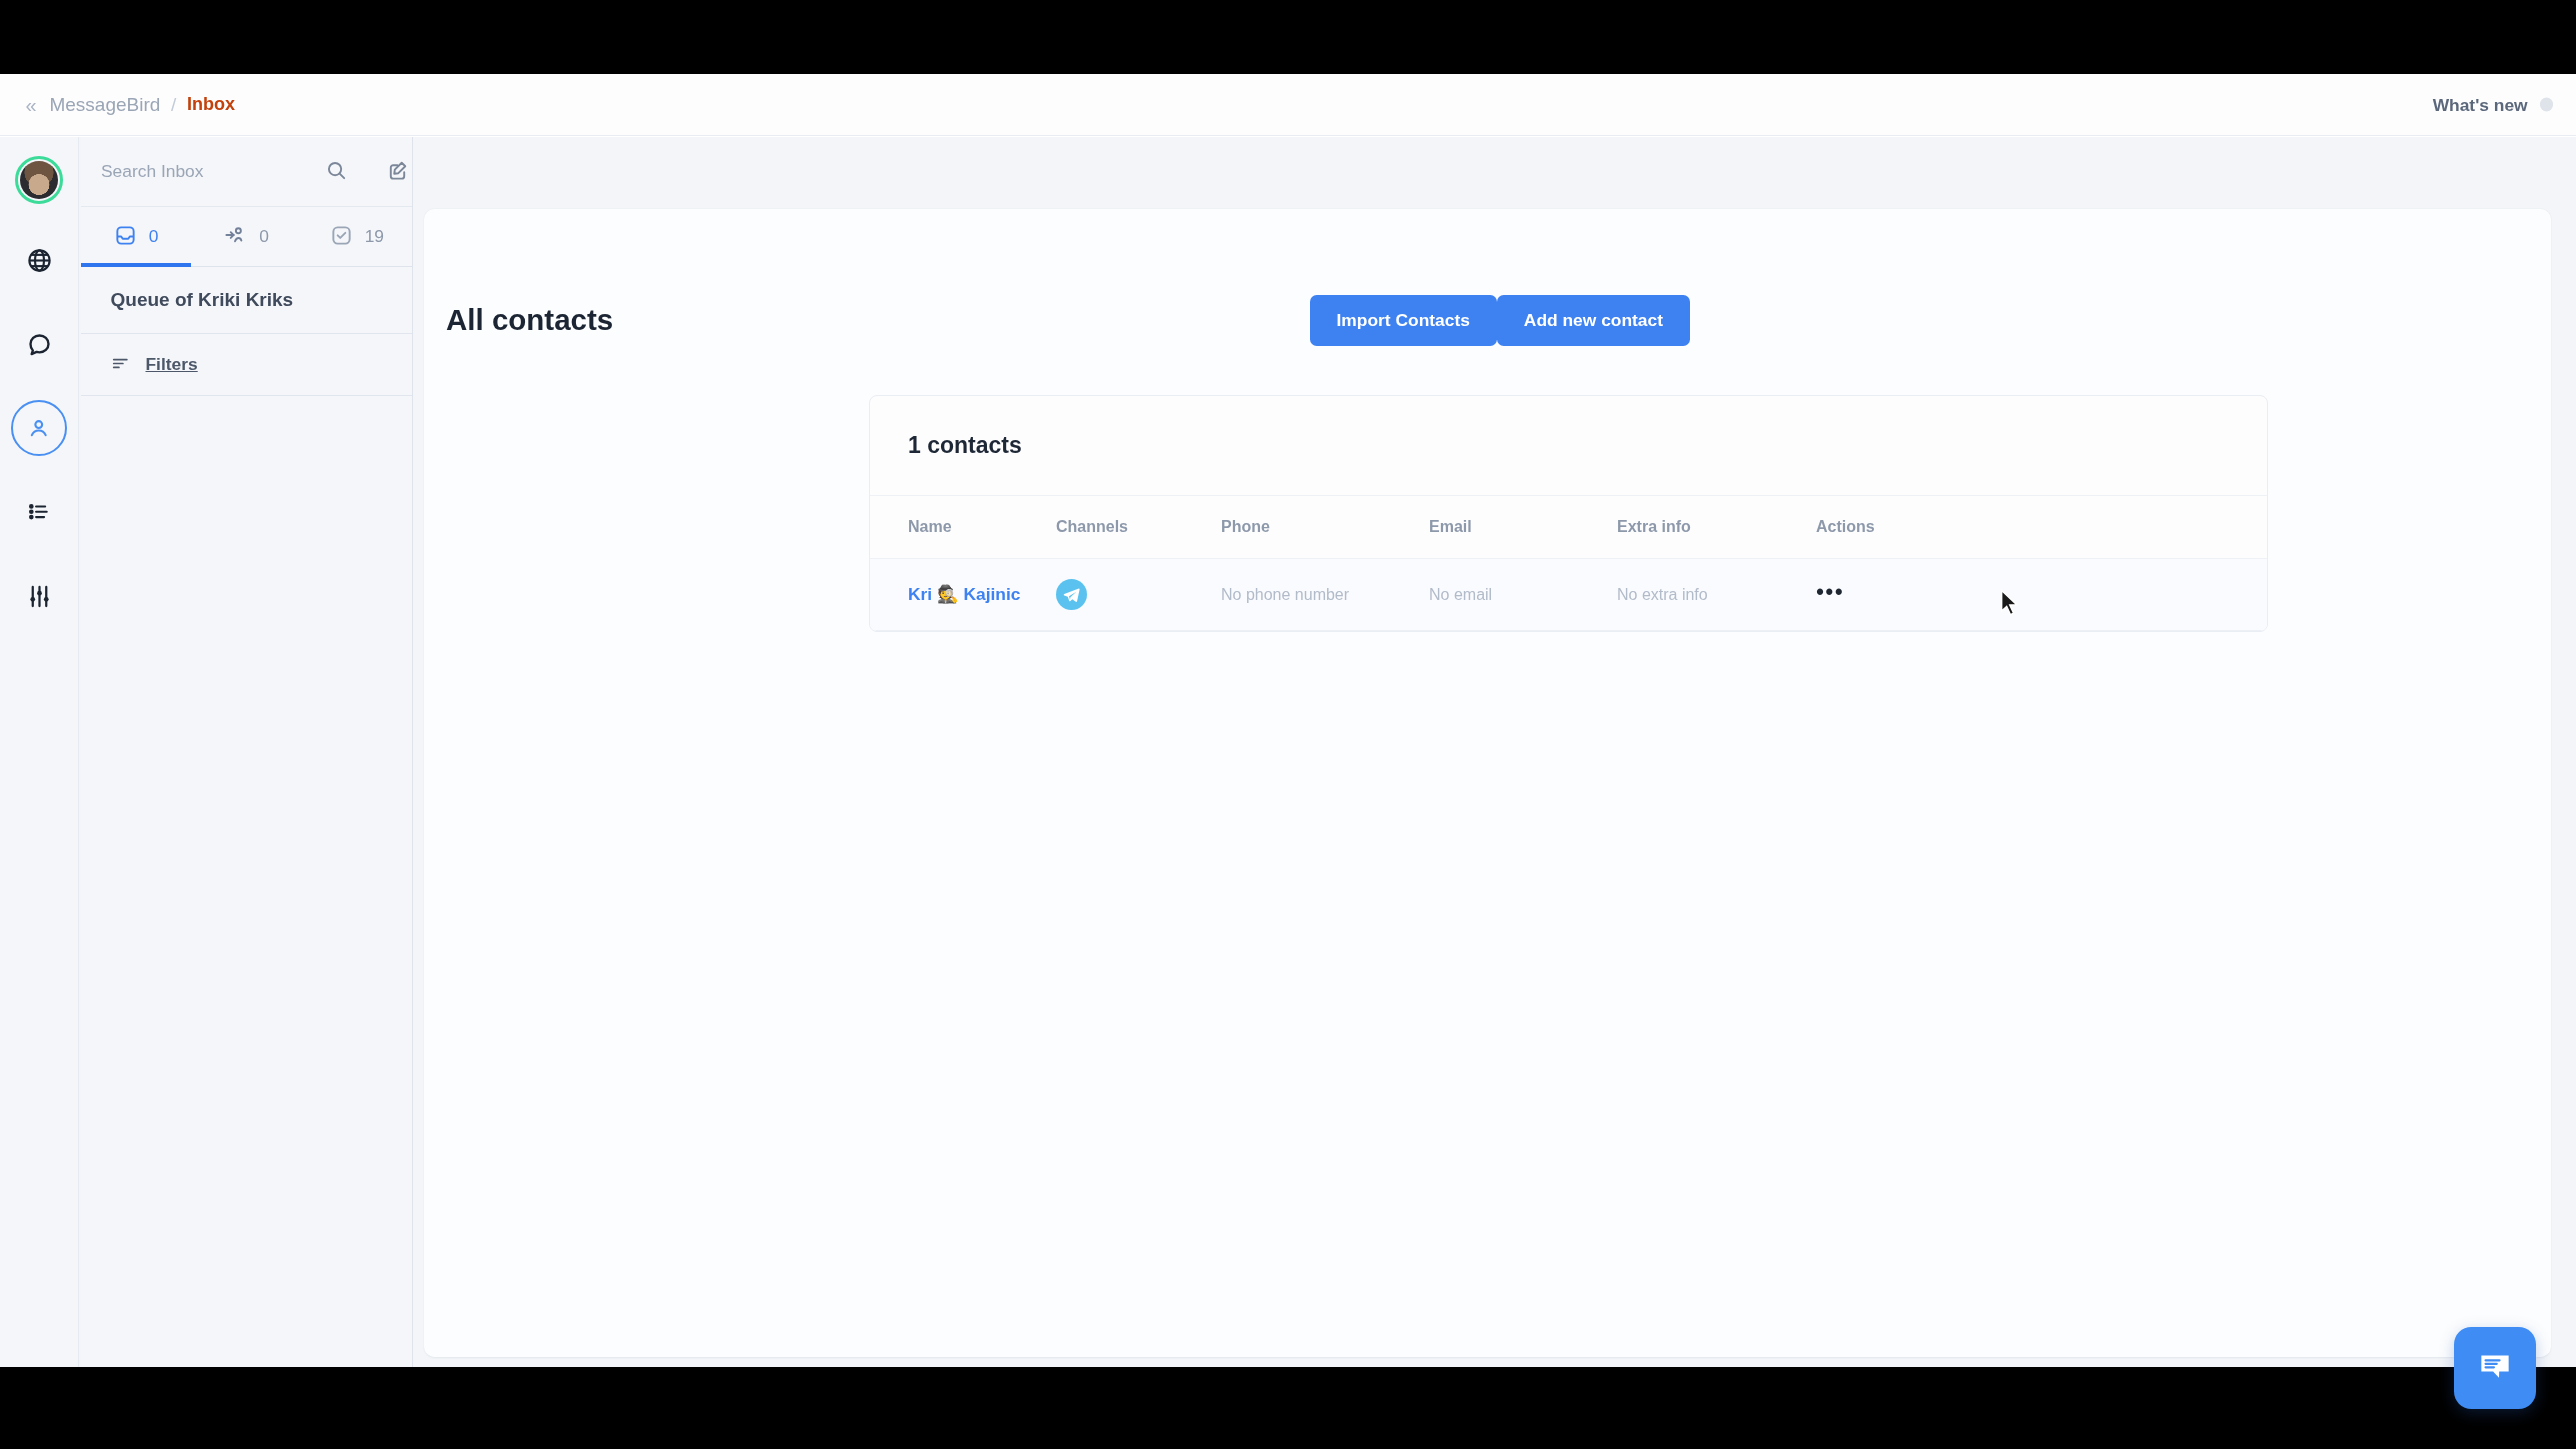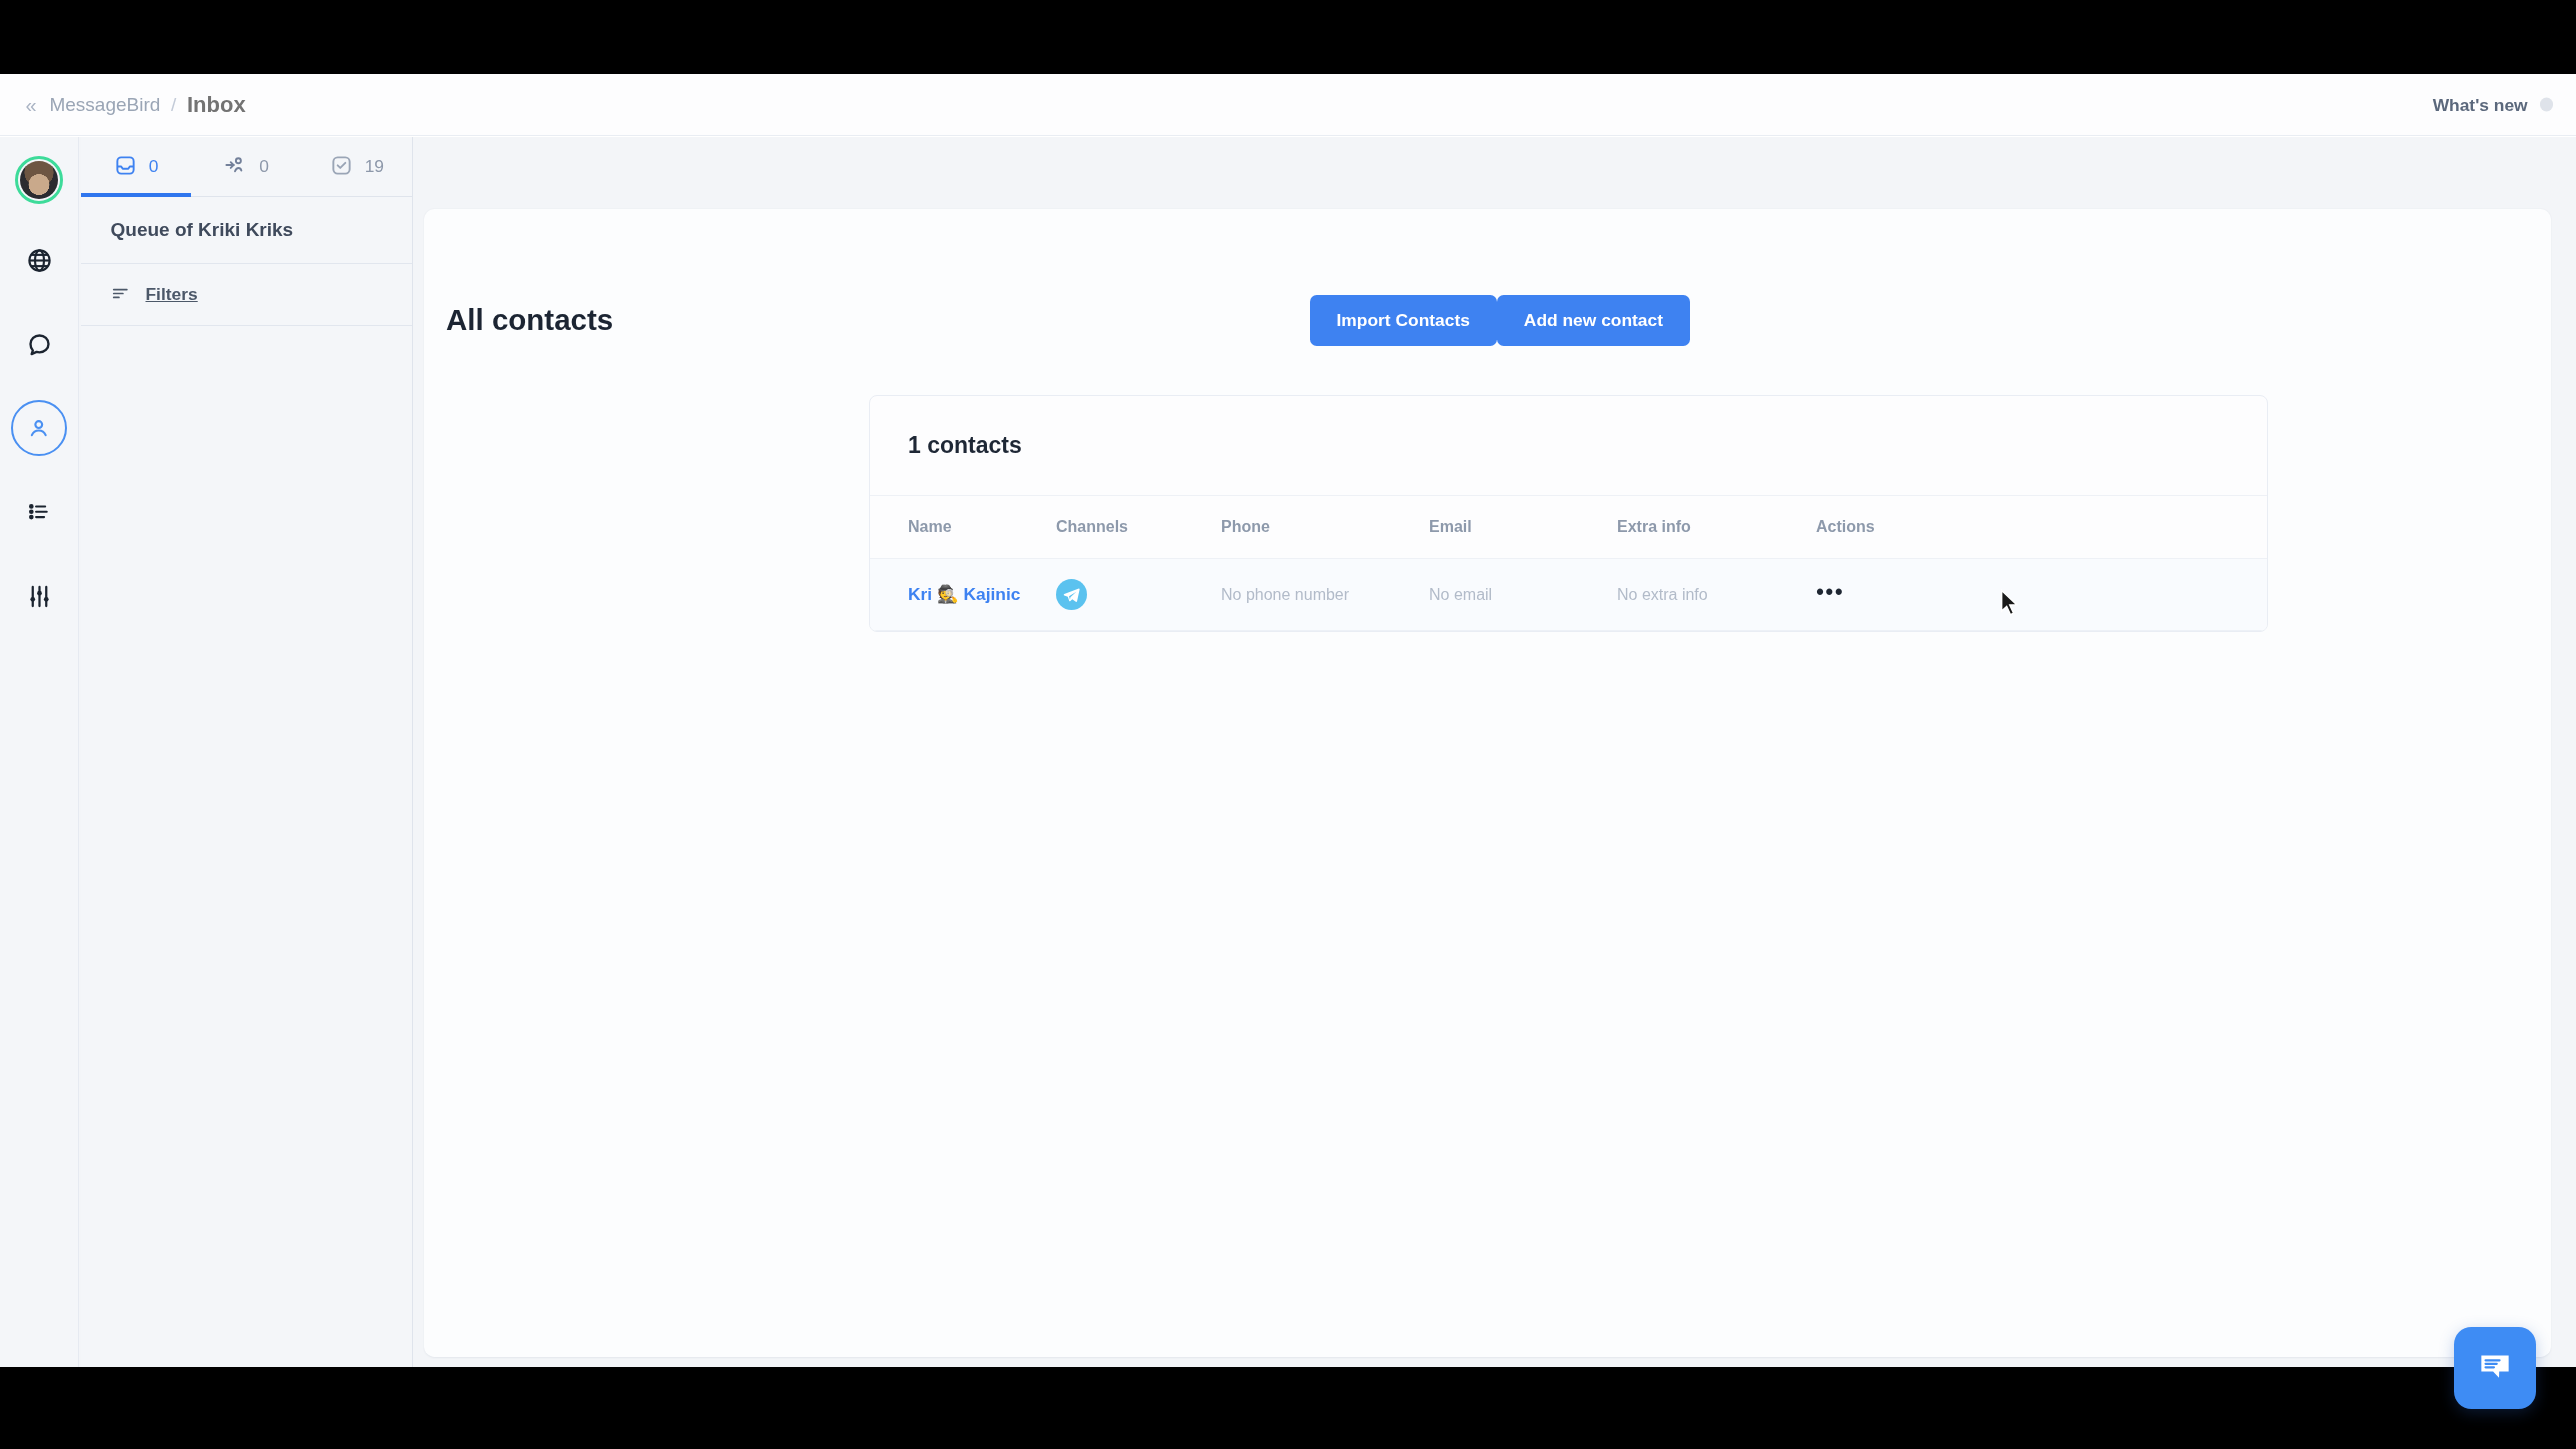--- a/index.html
+++ b/index.html
@@ -30,21 +30,21 @@
     margin-left: 25.5px;
     color: #aab4c4; font-size: 20px; line-height: 1;
     letter-spacing: -2px;
     cursor: pointer;
   }
   .crumb-root {
     margin-left: 14.8px; color: #9aa5b5; font-size: 19px;
     cursor: pointer;
   }
   .crumb-sep { margin: 0 10.7px; color: #c3cbd8; font-size: 19px; }
-  .crumb-cur { color: #737373; font-size: 22px; font-weight: 700; }
+  .crumb-cur { color: #c2410c; font-size: 18px; font-weight: 700; }
   #whatsnew {
     position: absolute; right: 23px; top: 50%;
     transform: translateY(-50%);
     display: flex; align-items: center; gap: 12px;
     cursor: pointer;
   }
   #whatsnew .lbl { color: #5b687c; font-size: 17.4px; font-weight: 600; }
   #whatsnew .dot {
     width: 13.4px; height: 13.4px; border-radius: 50%; background: #dfe3ea;
   }
@@ -310,20 +310,36 @@
             <circle cx="6" cy="14.5" r="2.1" fill="#1b2430" stroke="none"></circle>
             <circle cx="12" cy="9" r="2.1" fill="#1b2430" stroke="none"></circle>
             <circle cx="18" cy="14.5" r="2.1" fill="#1b2430" stroke="none"></circle>
           </svg>
         </span>
       </div>
     </div>
 
     <div id="inbox-panel">
 
+      <div id="search-row">
+        <input id="search-input" type="text" placeholder="Search Inbox" style="">
+        <span class="srch-icon">
+          <svg width="23" height="23" viewBox="0 0 24 24" fill="none" stroke="#7c879a" stroke-width="2" stroke-linecap="round">
+            <circle cx="10.5" cy="10.5" r="6.4"></circle>
+              <line x1="15.3" y1="15.3" x2="20" y2="20"></line>
+          </svg>
+        </span>
+        <span class="vdiv"></span>
+        <span class="compose-icon">
+          <svg width="23" height="23" viewBox="0 0 24 24" fill="none" stroke="#7c879a" stroke-width="2" stroke-linecap="round" stroke-linejoin="round">
+            <path d="M19 13.8V18a2.5 2.5 0 0 1-2.5 2.5h-9A2.5 2.5 0 0 1 5 18V9a2.5 2.5 0 0 1 2.5-2.5h4.4"></path>
+            <path d="M16.4 3.9l3.7 3.7-7.2 7.2-4.3.6.6-4.3z"></path>
+          </svg>
+        </span>
+      </div>
 
       <div id="tabs-row">
         <div class="tab active">
           <span>
             <svg width="23" height="23" viewBox="0 0 24 24" fill="none" stroke="#3e82f1" stroke-width="2" stroke-linejoin="round">
               <rect x="3.5" y="3.5" width="17" height="17" rx="4"></rect>
               <path d="M3.5 13h4l1.6 2.4h5.8L16.5 13h4"></path>
             </svg>
           </span>
           <span class="cnt">0</span>

